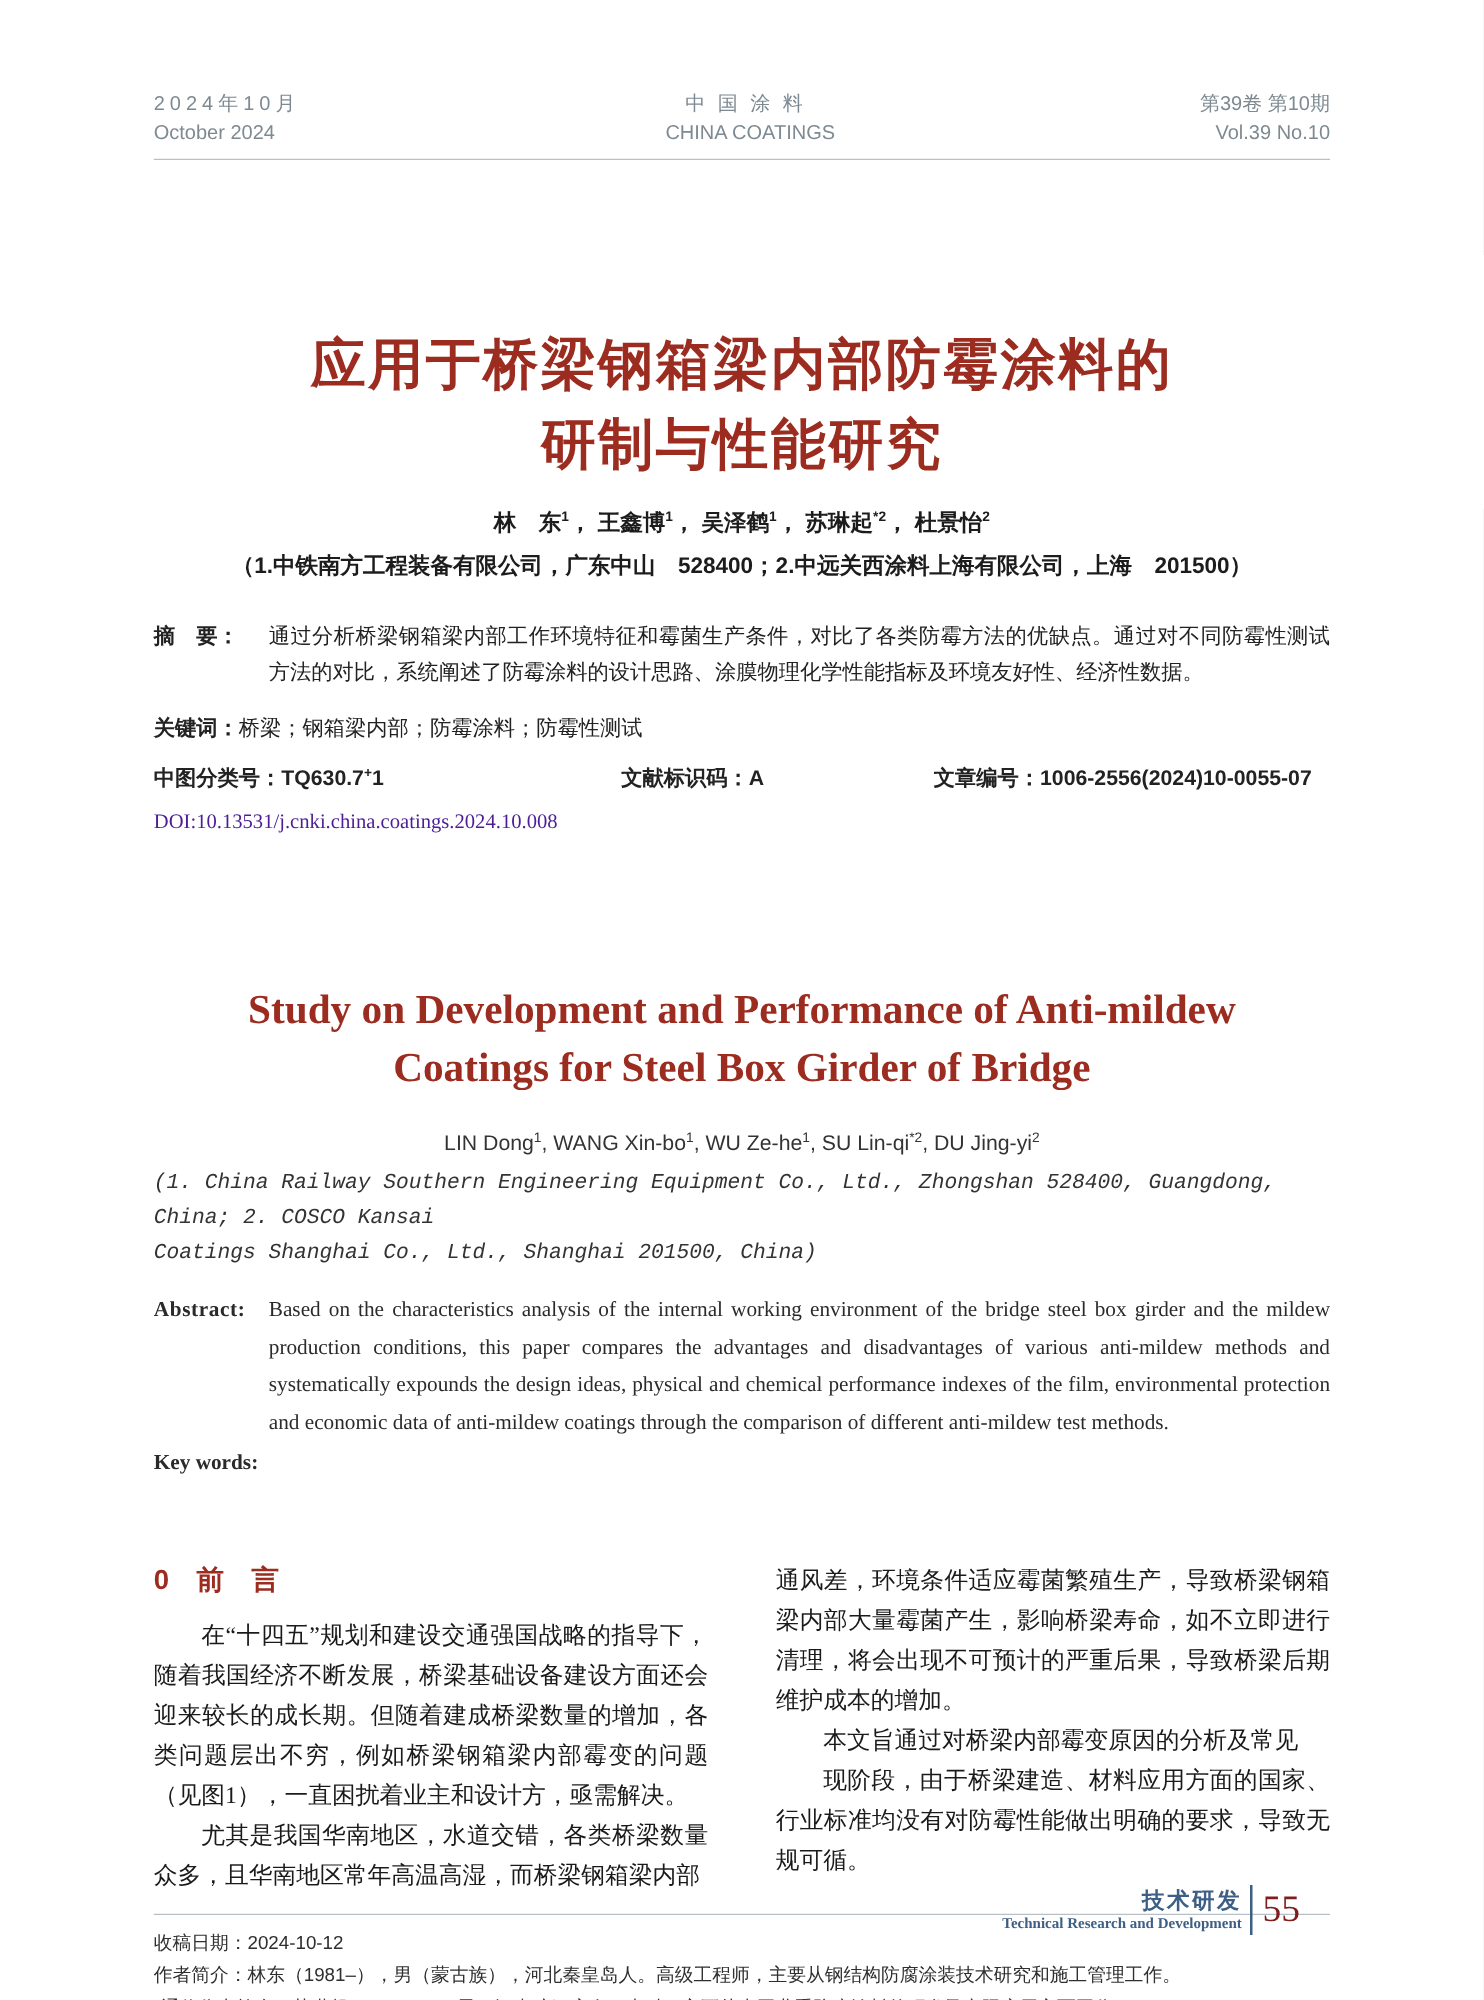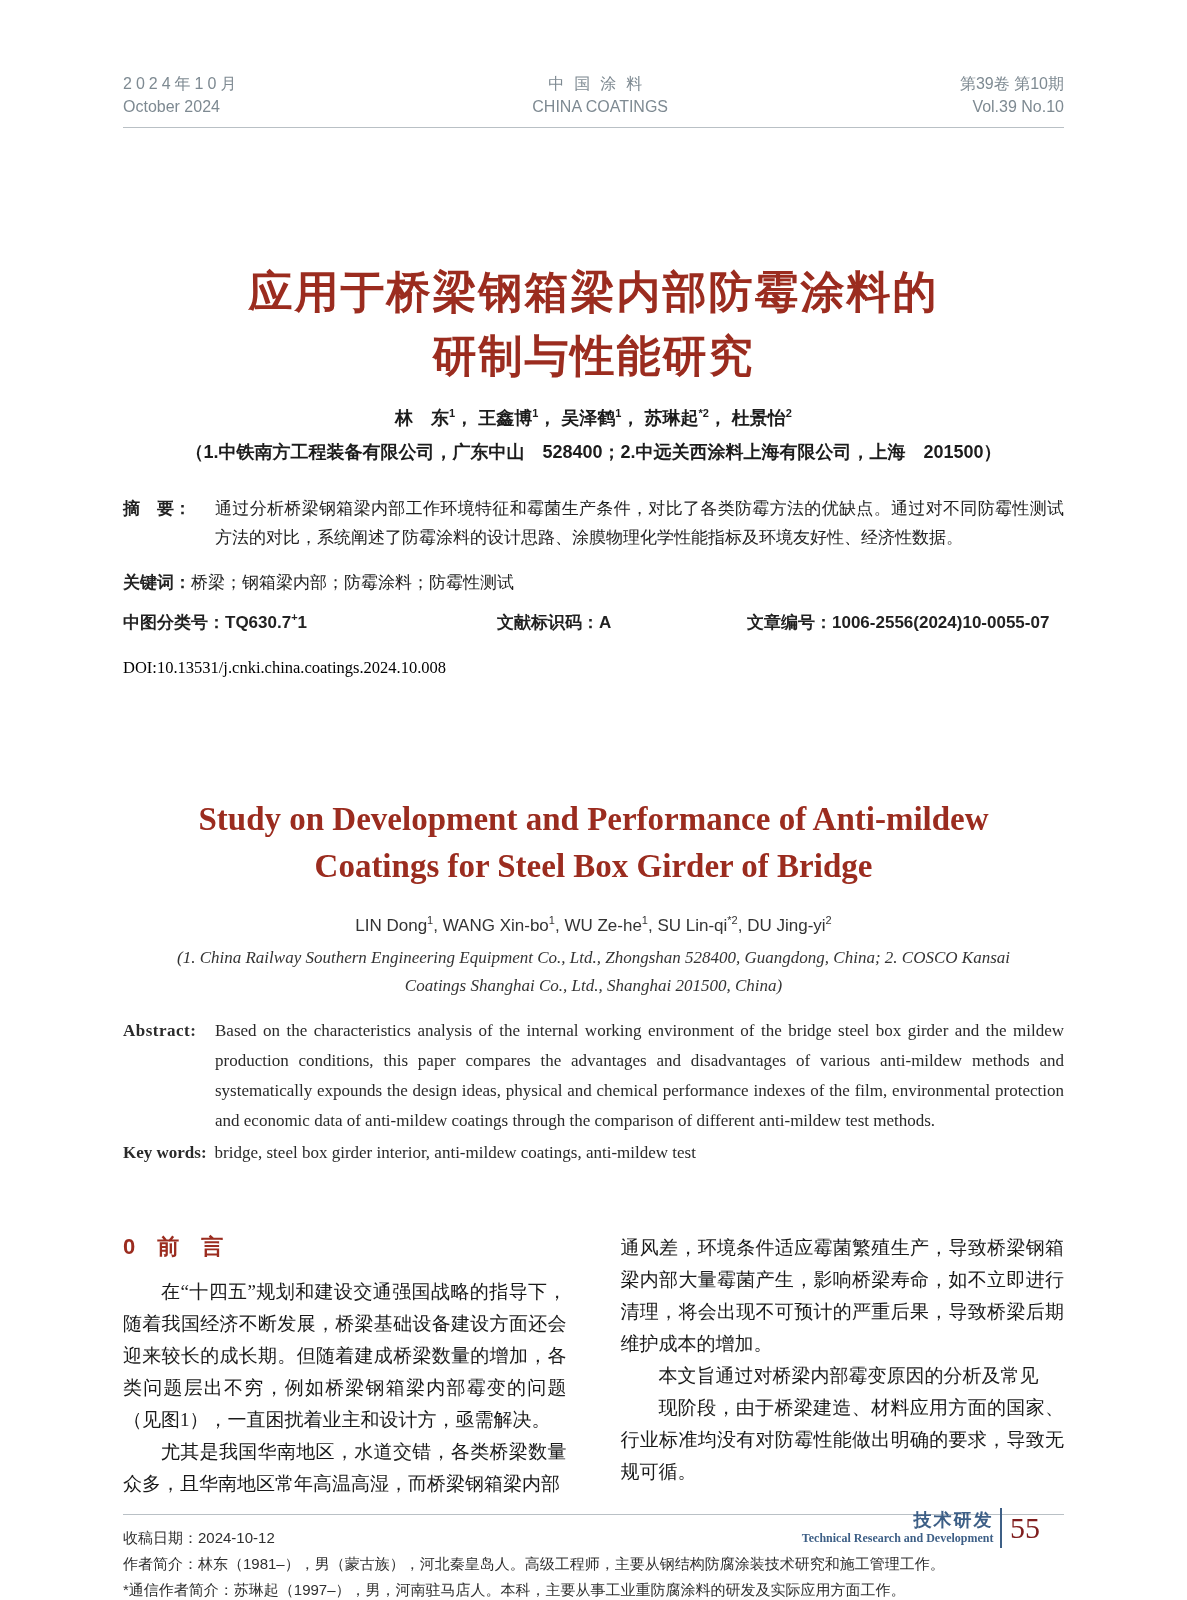--- a/index.html
+++ b/index.html
@@ -46,34 +46,34 @@
   
   .abs-cn { display:flex; margin-top:30px; font-size:17px; line-height:29px; }
   .abs-cn .lbl { font-weight:700; white-space:nowrap; width:92px; flex:0 0 auto; }
   .abs-cn .txt { flex:1; text-align:justify; }
   .kw-cn { display:flex; margin-top:16px; font-size:17px; line-height:29px; }
   .kw-cn .lbl { font-weight:700; white-space:nowrap; }
   .meta-row { display:flex; margin-top:14px; font-size:17px; font-weight:700; }
   .meta-row .m1 { width:374px; }
   .meta-row .m2 { width:250px; }
   .doi {
-    margin-top:24px; font-family:"Liberation Serif","DejaVu Serif",serif;
-    font-size:16.5px; color:#000000; font-weight:400;
+    margin-top:13px; font-family:"Liberation Serif","DejaVu Serif",serif;
+    font-size:16.5px; color:#4c1d95; font-weight:400;
   }
 
   
   .title-en {
     margin-top:118px; text-align:center;
     font-family:"Liberation Serif","DejaVu Serif",serif;
     color:#9b2c1f; font-weight:700; font-size:33px; line-height:47px;
   }
   .authors-en { margin-top:26px; text-align:center; font-size:17px; color:#333; }
   .affil-en {
-    margin-top:8px; text-align:center;
-    font-family:Liberation Serif, serif;
+    margin-top:8px; text-align:left;
+    font-family:Liberation Mono, monospace;
     font-style:italic; font-size:17px; line-height:28px; color:#333;
   }
   .abs-en {
     display:flex; margin-top:16px;
     font-family:"Liberation Serif","DejaVu Serif",serif;
     font-size:17px; line-height:30px; color:#2a2a2a;
   }
   .abs-en .lbl { font-weight:700; width:92px; flex:0 0 auto; letter-spacing:0.5px; }
   .abs-en .txt { flex:1; text-align:justify; }
   .kw-en {
@@ -192,21 +192,20 @@
       <div>Coatings Shanghai Co., Ltd., Shanghai 201500, China)</div>
     </div>
 
     <div class="abs-en">
       <span class="lbl">Abstract:</span>
       <span class="txt">Based on the characteristics analysis of the internal working environment of the bridge steel box girder and the mildew production conditions, this paper compares the advantages and disadvantages of various anti-mildew methods and systematically expounds the design ideas, physical and chemical performance indexes of the film, environmental protection and economic data of anti-mildew coatings through the comparison of different anti-mildew test methods.</span>
     </div>
 
     <div class="kw-en">
       <span class="lbl">Key words:</span>
-      <span>bridge, steel box girder interior, anti-mildew coatings, anti-mildew test</span>
     </div>
 
     <div class="columns">
       <div class="colL">
         <div class="sec-head">
           <span class="num">0</span><span class="word">前言</span>
         </div>
         <p class="body-p indent">在“十四五”规划和建设交通强国战略的指导下，随着我国经济不断发展，桥梁基础设备建设方面还会迎来较长的成长期。但随着建成桥梁数量的增加，各类问题层出不穷，例如桥梁钢箱梁内部霉变的问题（见图1），一直困扰着业主和设计方，亟需解决。</p>
         <p class="body-p indent">尤其是我国华南地区，水道交错，各类桥梁数量众多，且华南地区常年高温高湿，而桥梁钢箱梁内部</p>
       </div>

